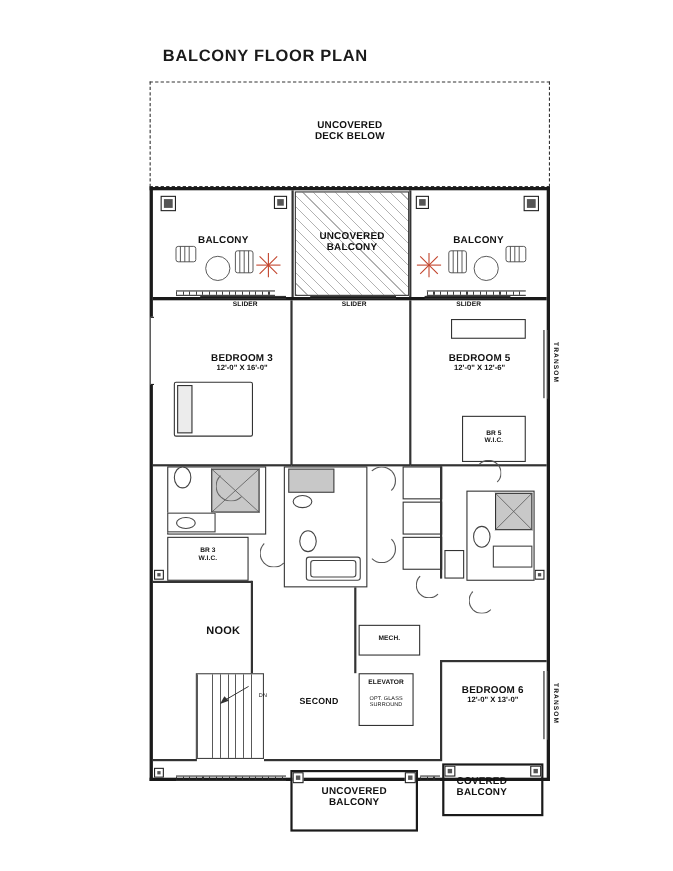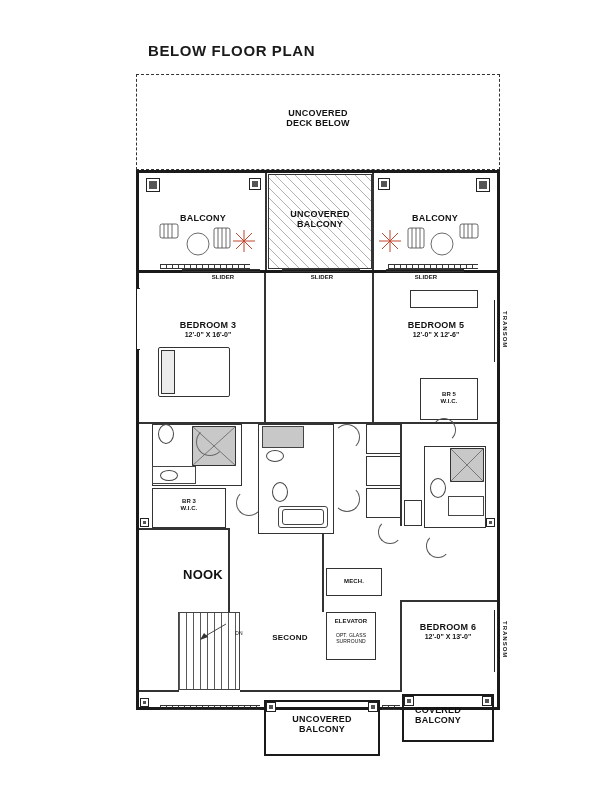--- a/index.html
+++ b/index.html
@@ -165,21 +165,21 @@
       rgba(0,0,0,0) 6px
     );
   }
   svg.ovl { position: absolute; overflow: visible; }
 </style>
 </head>
 <body>
 
 <div id="sheet">
 
-  <div class="title">BELOW FLOOR PLAN</div>
+  <div class="title">BALCONY FLOOR PLAN</div>
 
   <div class="dash-box" style="left:136px; top:74px; width:364px; height:96px;"></div>
   <div class="room-lbl" style="left:236px; top:108px; width:164px; font-size:9px;">
     <span>UNCOVERED</span><br>
     <span>DECK BELOW</span>
   </div>
 
   <div class="wall" style="left:136px; top:170px; width:364px; height:3px;"></div>
   <div class="wall" style="left:136px; top:170px; width:3px; height:540px;"></div>
   <div class="wall" style="left:497px; top:170px; width:3px; height:540px;"></div>
@@ -251,21 +251,21 @@
   <div class="tiny" style="left:292px; top:274px; width:60px;">SLIDER</div>
   <div class="tiny" style="left:396px; top:274px; width:60px;">SLIDER</div>
 
   <div class="fill-box" style="left:182px; top:269px; width:78px; height:3px; border-top:1px solid #333; border-bottom:1px solid #333;"></div>
   <div class="fill-box" style="left:282px; top:269px; width:78px; height:3px; border-top:1px solid #333; border-bottom:1px solid #333;"></div>
   <div class="fill-box" style="left:386px; top:269px; width:78px; height:3px; border-top:1px solid #333; border-bottom:1px solid #333;"></div>
 
   <div class="wall thin" style="left:264px; top:273px; width:2px; height:150px;"></div>
   <div class="wall thin" style="left:372px; top:273px; width:2px; height:150px;"></div>
 
-  <div class="room-lbl" style="left:152px; top:320px; width:112px; font-size:9px;">
+  <div class="room-lbl" style="left:164px; top:320px; width:112px; font-size:9px;">
     <span>BEDROOM 3</span>
     <span class="dim">12'-0" X 16'-0"</span>
   </div>
 
   <div class="solid-box" style="left:158px; top:347px; width:72px; height:50px; border-radius:2px;"></div>
   <div class="solid-box lgray" style="left:161px; top:350px; width:14px; height:44px;"></div>
 
   <div class="fill-box" style="left:137px; top:288px; width:3px; height:62px; background:#fff; border-top:1px solid #222; border-bottom:1px solid #222;"></div>
 
 
@@ -328,21 +328,21 @@
 
   <div class="door-arc" style="left:196px; top:428px; width:28px; height:28px; border-color:#666; border-width:0.8px; border-top-color:transparent; border-right-color:transparent;"></div>
   <div class="door-arc" style="left:236px; top:490px; width:26px; height:26px; border-top-color:transparent; border-right-color:transparent;"></div>
   <div class="door-arc" style="left:334px; top:424px; width:26px; height:26px; border-bottom-color:transparent; border-left-color:transparent;"></div>
   <div class="door-arc" style="left:334px; top:486px; width:26px; height:26px; border-top-color:transparent; border-left-color:transparent;"></div>
   <div class="door-arc" style="left:432px; top:418px; width:24px; height:24px; border-bottom-color:transparent; border-left-color:transparent;"></div>
   <div class="door-arc" style="left:426px; top:534px; width:24px; height:24px; border-top-color:transparent; border-right-color:transparent;"></div>
   <div class="door-arc" style="left:378px; top:520px; width:24px; height:24px; border-top-color:transparent; border-right-color:transparent;"></div>
 
   <div class="wall thin" style="left:139px; top:528px; width:90px; height:2px;"></div>
-  <div class="room-lbl" style="left:158px; top:568px; width:90px; font-size:13px;">NOOK</div>
+  <div class="room-lbl" style="left:158px; top:568px; width:90px; font-size:10px;">NOOK</div>
 
   <div class="solid-box" style="left:326px; top:568px; width:56px; height:28px;"></div>
   <div class="tiny" style="left:330px; top:578px; width:48px;">MECH.</div>
 
   <div class="solid-box" style="left:326px; top:612px; width:50px; height:48px;"></div>
   <div class="tiny" style="left:326px; top:618px; width:50px;">ELEVATOR</div>
   <div class="tiny reg" style="left:326px; top:632px; width:50px; font-size:5px;">
     <span>OPT. GLASS</span><br>
     <span>SURROUND</span>
   </div>

